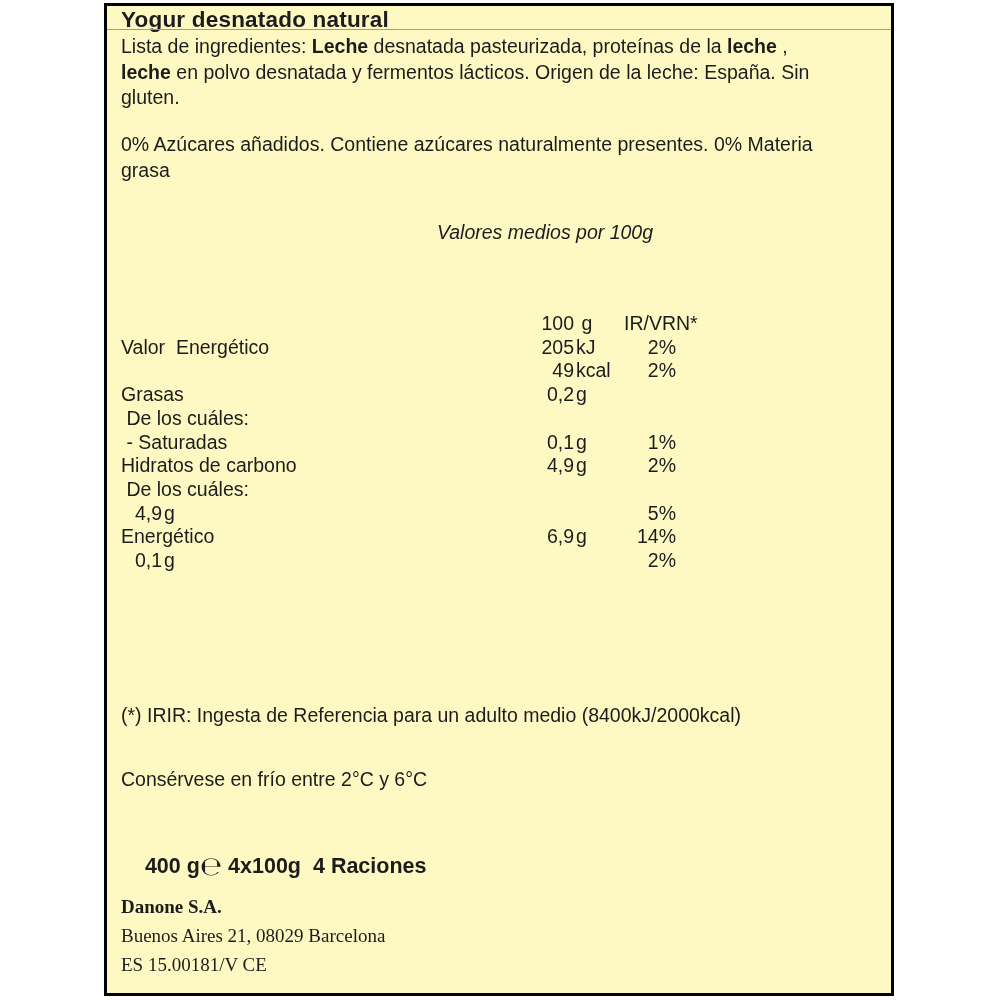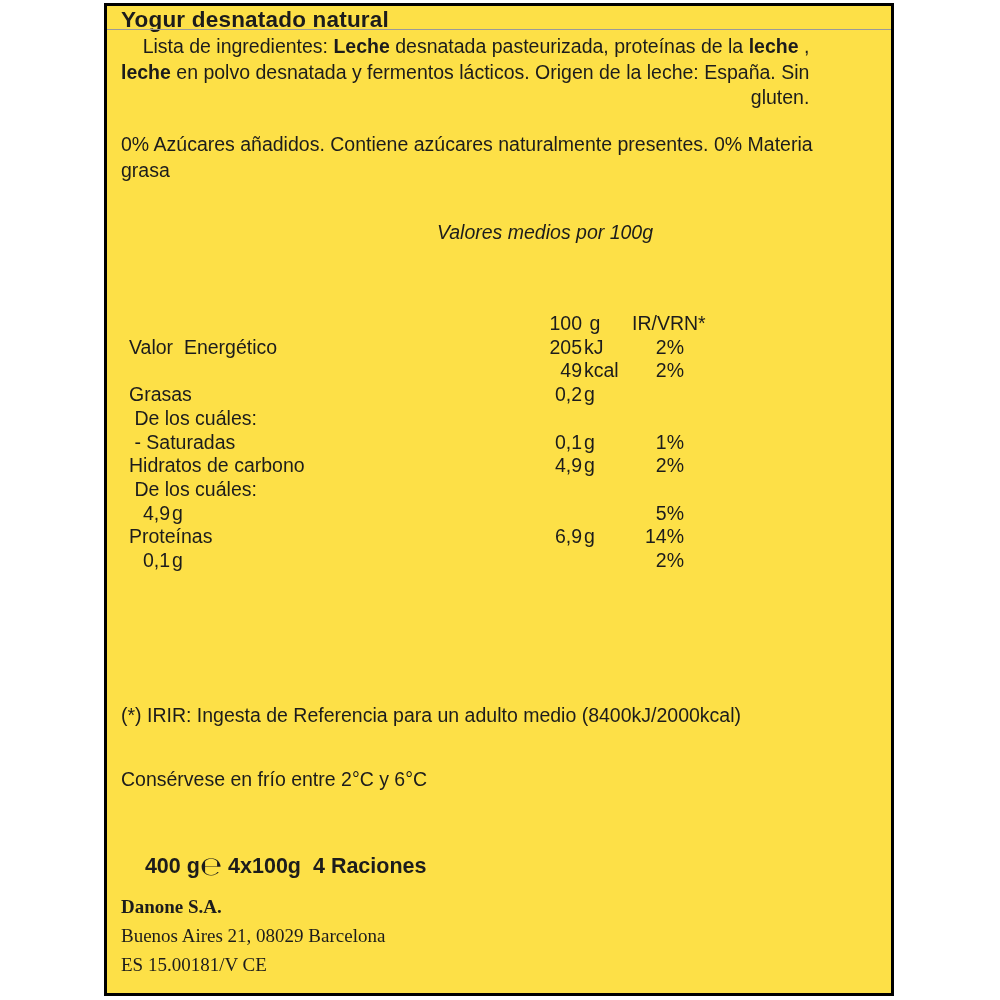--- a/index.html
+++ b/index.html
@@ -3,38 +3,38 @@
 <meta charset="utf-8">
 <style>
   html,body{margin:0;padding:0;}
   body{
     width:1000px;height:1000px;background:#ffffff;position:relative;
     font-family:"Liberation Sans", sans-serif;color:#1c1c1c;
     -webkit-font-smoothing:antialiased;
   }
   .label-box{
     position:absolute;left:104px;top:3px;width:790px;height:993px;
-    border:3px solid #000;background:#fde047;box-sizing:border-box;overflow:hidden;
+    border:3px solid #000;background:#fef9c3;box-sizing:border-box;overflow:hidden;
   }
   .abs{position:absolute;}
   .product-title{
     left:14px;top:1px;font-size:22.5px;font-weight:bold;line-height:26px;letter-spacing:.2px;
     white-space:pre;
   }
   .title-rule{left:0;top:23px;width:784px;border-top:1.6px solid #9a9a9a;height:0;}
   .para{left:14px;font-size:19.5px;line-height:25.5px;white-space:pre;}
-  .ingredients{top:28px;text-align:right;}
+  .ingredients{top:28px;}
   .claims{top:126px;}
   .line{white-space:pre;}
   .b{font-weight:bold;}
   .caption{
     left:0;top:214px;width:784px;text-align:center;font-size:19.5px;line-height:25px;
     transform:translateX(46px);white-space:pre;font-style:italic;
   }
-  .nutri{left:16px;top:306px;width:784px;font-size:19.5px;}
+  .nutri{left:8px;top:306px;width:784px;font-size:19.5px;}
   .nrow{display:flex;line-height:23.7px;padding-right:223px;box-sizing:border-box;width:784px;}
   .cell-label{width:412px;padding-left:6px;box-sizing:border-box;white-space:pre;flex:none;}
   .cell-num{width:47px;text-align:right;white-space:pre;flex:none;}
   .cell-unit{width:50px;text-align:left;white-space:pre;flex:none;padding-left:2px;box-sizing:border-box;}
   .cell-pct{flex:1;text-align:right;white-space:pre;}
   .ref-note{left:14px;top:697px;font-size:19.5px;line-height:25px;white-space:pre;}
   .storage{left:14px;top:761px;font-size:19.5px;line-height:25px;white-space:pre;}
   .net-weight{left:14px;top:815px;font-size:21.5px;font-weight:bold;line-height:30px;white-space:pre;}
   .est-sign{
     font-family:"DejaVu Sans", sans-serif;font-weight:400;font-size:26px;
@@ -106,21 +106,21 @@
           <span class="cell-num"></span>
           <span class="cell-unit"></span>
           <span class="cell-pct"></span>
         </div>
         <div class="nrow">
           <span class="cell-num">4,9</span>
           <span class="cell-unit">g</span>
           <span class="cell-pct">5%</span>
         </div>
         <div class="nrow">
-          <span class="cell-label">Proteínas</span>
+          <span class="cell-label">Energético</span>
           <span class="cell-num">6,9</span>
           <span class="cell-unit">g</span>
           <span class="cell-pct">14%</span>
         </div>
         <div class="nrow">
           <span class="cell-num">0,1</span>
           <span class="cell-unit">g</span>
           <span class="cell-pct">2%</span>
         </div>
       </div>

